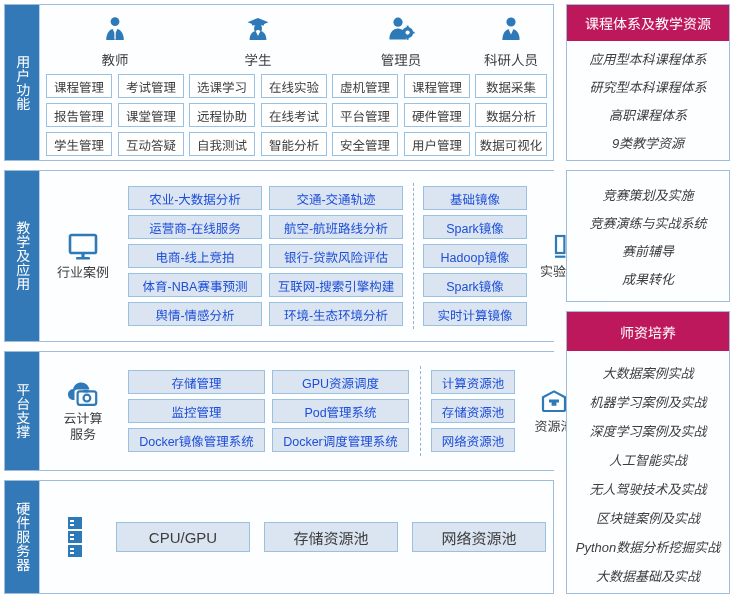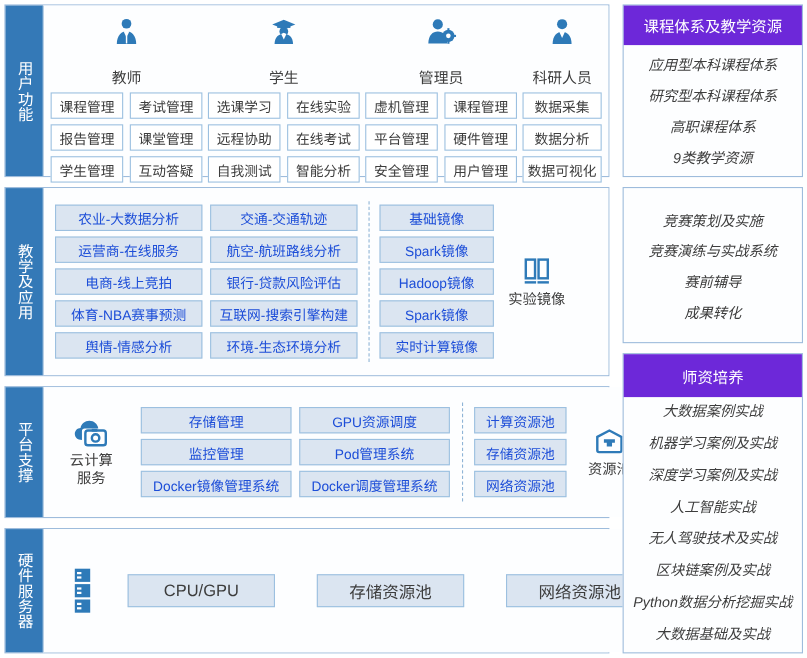--- a/index.html
+++ b/index.html
@@ -82,21 +82,21 @@
   }
   .role-icon {
     height: 27px;
     display: flex;
     align-items: flex-end;
     justify-content: center;
   }
   .role-name {
     font-size: 13.5px;
     color: #3d3d3d;
-    margin-top: 18px;
+    margin-top: 8px;
     margin-bottom: 5px;
     white-space: nowrap;
   }
   .role-grid {
     display: grid;
     grid-auto-flow: column;
     grid-template-rows: repeat(3, 24px);
     gap: 5px 6px;
   }
   .chip-w {
@@ -210,21 +210,21 @@
     height: 30px;
     width: 134px;
     display: flex;
     align-items: center;
     justify-content: center;
     white-space: nowrap;
     box-sizing: border-box;
   }
   .s4-chips {
     display: flex;
-    gap: 38px;
+    gap: 14px;
   }
 
   
   .right-col {
     position: absolute;
     left: 566px;
     top: 4px;
     width: 164px;
     height: 590px;
     display: flex;
@@ -232,21 +232,21 @@
     gap: 9px;
   }
   .panel {
     border: 1px solid #9ebcdc;
     background: #fdfeff;
     display: flex;
     flex-direction: column;
     box-sizing: border-box;
   }
   .panel-head {
-    background: #6d28d9;
+    background: #be185d;
     color: #ffffff;
     font-size: 14px;
     height: 39px;
     display: flex;
     align-items: center;
     justify-content: center;
     white-space: nowrap;
   }
   .panel-body {
     flex: 1 1 auto;
@@ -261,21 +261,21 @@
   }
   .panel-item {
     font-size: 13px;
     color: #3d3d3d;
     white-space: nowrap;
     text-align: center;
   }
   .p1 { height: 157px; }
   .p2 { height: 172px; }
   .p3 { flex: 1 1 auto; }
-  .p3 .panel-body { gap: 10px; justify-content: center; padding-top: 2px; }
+  .p3 .panel-body { gap: 10px; justify-content: center; padding-top: 12px; }
 
   svg { display: block; }
 </style>
 </head>
 <body>
 
 <div id="root">
 
   <div class="left-col">
 
@@ -367,20 +367,30 @@
 
         </div>
       </div>
     </div>
 
     <div class="section s2">
       <div class="sec-label">教学及应用</div>
       <div class="sec-body">
         <div class="s2-inner">
 
+          <div class="badge">
+            <span>
+              <svg width="34" height="30" viewBox="0 0 34 30">
+                <rect x="4" y="3" width="26" height="18" rx="1.6" fill="none" stroke="#2e7ab8" stroke-width="2.6"></rect>
+                <rect x="15.4" y="21" width="3.2" height="4" fill="#2e7ab8"></rect>
+                <rect x="10" y="25" width="14" height="2.6" rx="1.2" fill="#2e7ab8"></rect>
+              </svg>
+            </span>
+            <span class="badge-label">行业案例</span>
+          </div>
 
           <div class="col-stack s2-c1">
             <div class="chip-f">农业-大数据分析</div>
             <div class="chip-f">运营商-在线服务</div>
             <div class="chip-f">电商-线上竞拍</div>
             <div class="chip-f">体育-NBA赛事预测</div>
             <div class="chip-f">舆情-情感分析</div>
           </div>
 
           <div class="col-stack s2-c2">

